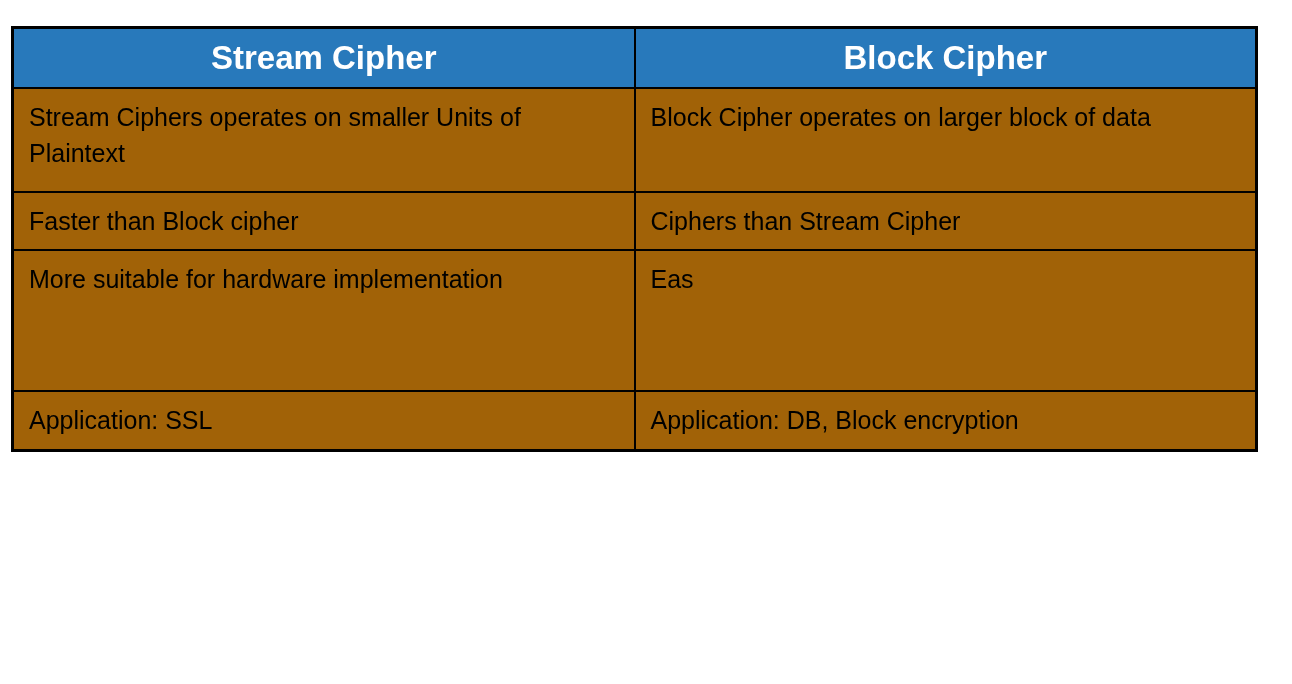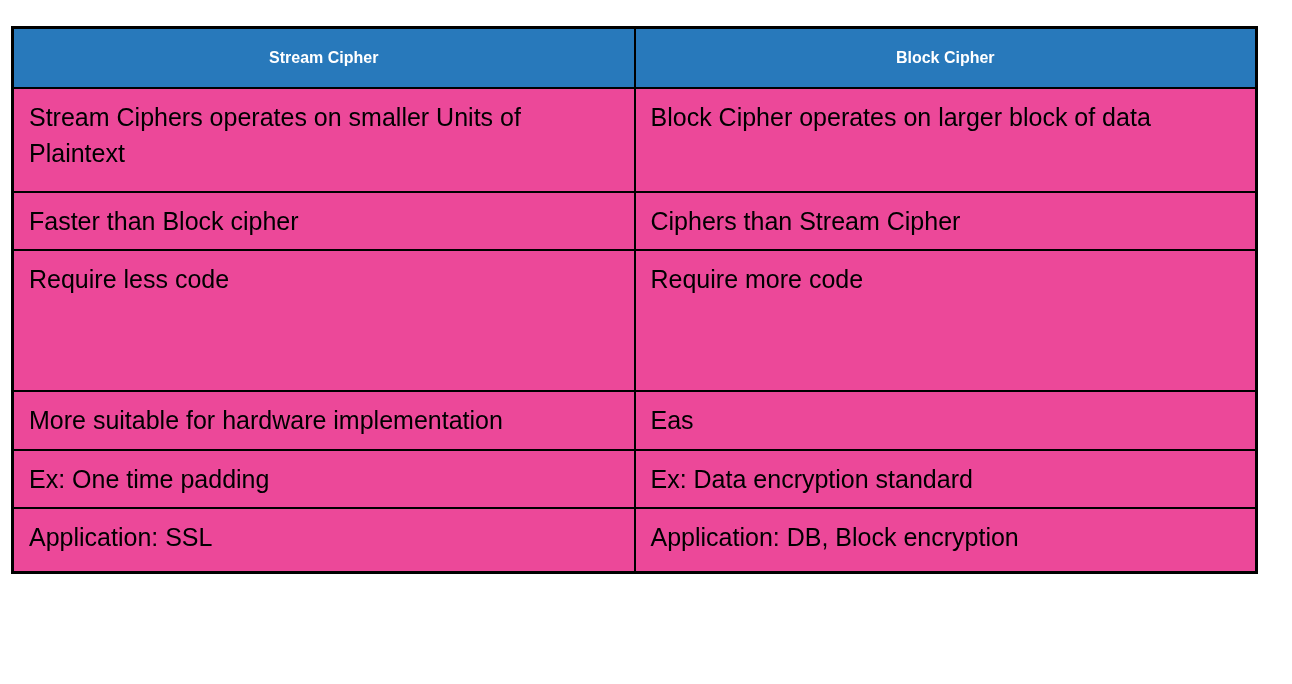--- a/index.html
+++ b/index.html
@@ -22,38 +22,38 @@
     left: 11px;
     top: 26px;
     width: 1247px;
     border-collapse: collapse;
     table-layout: fixed;
     border: 3px solid var(--border-color, #000000);
   }
   table.compare th {
     background: var(--header-bg, #2879BB);
     color: var(--header-text, #ffffff);
-    font-size: 16px;
+    font-size: 33px;
     font-weight: bold;
     text-align: center;
     vertical-align: middle;
     height: 58px;
     padding: 0 10px;
     border: 2px solid var(--border-color, #000000);
     width: 50%;
   }
   table.compare td {
     color: var(--cell-text, #000000);
     font-size: 25px;
     line-height: 36px;
     text-align: left;
     vertical-align: top;
     padding: 10px 24px 10px 15px;
     border: 2px solid var(--border-color, #000000);
-    background: #ec4899;
+    background: #a16207;
     overflow: hidden;
   }
   tbody tr:nth-child(1) { height: 104px; }
   tbody tr:nth-child(2) { height: 47px;  }
   tbody tr:nth-child(3) { height: 141px; }
   tbody tr:nth-child(4) { height: 59px;  }
   tbody tr:nth-child(5) { height: 50px;  }
   tbody tr:nth-child(6) { height: 64px;  }
   tbody tr:nth-child(7) { height: 62px;  }
 </style>
@@ -71,30 +71,22 @@
     <tbody>
         <tr>
           <td>Stream Ciphers operates on smaller Units of Plaintext</td>
           <td>Block Cipher operates on larger block of data</td>
         </tr>
         <tr>
           <td>Faster than Block cipher</td>
           <td>Ciphers than Stream Cipher</td>
         </tr>
         <tr>
-          <td>Require less code</td>
-          <td>Require more code</td>
-        </tr>
-        <tr>
           <td>More suitable for hardware implementation</td>
           <td>Eas</td>
-        </tr>
-        <tr>
-          <td>Ex: One time padding</td>
-          <td>Ex: Data encryption standard</td>
         </tr>
         <tr>
           <td>Application: SSL</td>
           <td>Application: DB, Block encryption</td>
         </tr>
       </tbody>
   </table>
 </div>
 
 </body></html>

